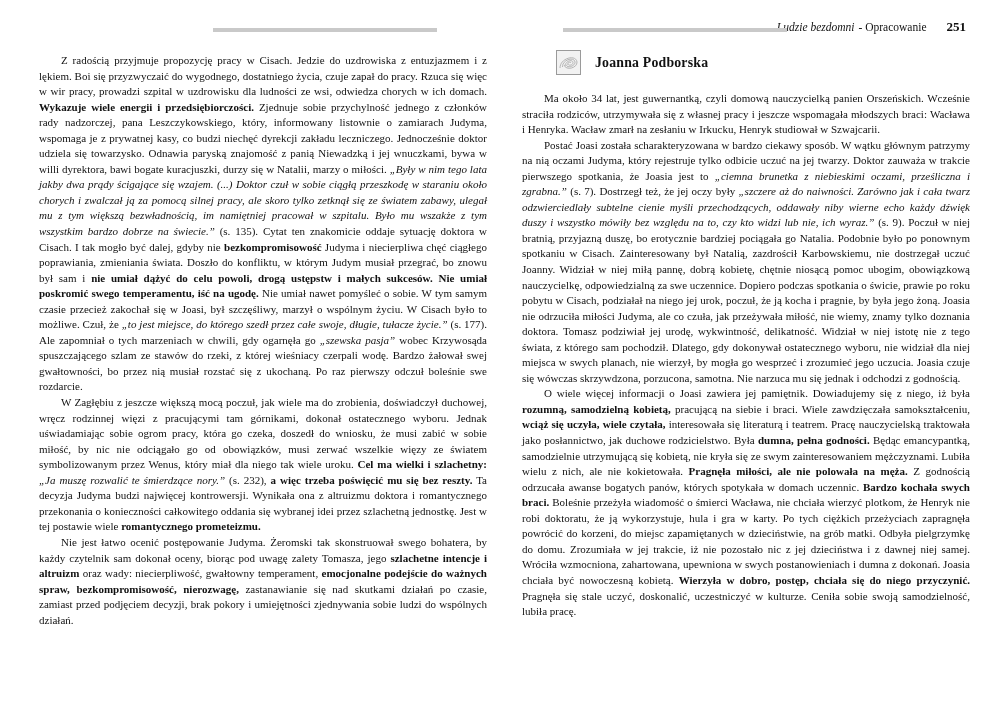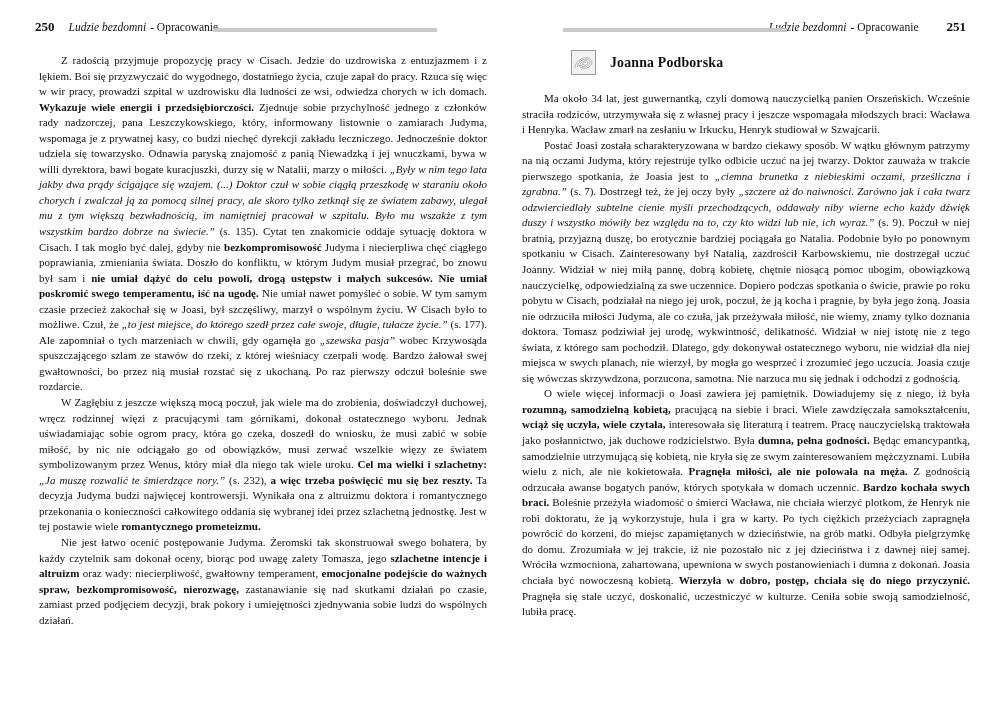--- a/index.html
+++ b/index.html
@@ -15,46 +15,43 @@
   .page-left{left:35px;}
   .page-right{left:518px;}
 
   
   .runhead{position:absolute;top:19px;left:0;width:100%;height:18px;font-size:11.5px;white-space:nowrap;}
   .pagenum{font-weight:bold;font-size:13px;}
   .head-title{font-style:italic;margin-left:14px;}
   .head-rest{margin-left:4px;}
   .page-right .runhead{text-align:right;}
   .page-right .head-title{margin-left:0;}
-  .page-right .pagenum{margin-left:28px;}
+  .page-right .pagenum{margin-left:20px;}
   .header-rule{position:absolute;top:28px;height:4px;width:224px;background:#c9c9c9;}
   .page-left .header-rule{left:178px;}
   .page-right .header-rule{left:45px;}
 
   
-  .section-heading{position:absolute;top:50px;left:53px;display:flex;align-items:center;}
+  .section-heading{position:absolute;top:50px;left:38px;display:flex;align-items:center;}
   .ornament{width:25px;height:25px;margin-right:14px;flex:0 0 auto;}
   .section-title{font-weight:bold;font-size:13.8px;letter-spacing:0.2px;}
 
   
   .body-text{position:absolute;left:4px;width:448px;font-size:11px;line-height:15.55px;text-align:justify;}
   .page-left .body-text{top:53px;}
   .page-right .body-text{top:91px;}
   .body-text p{margin:0;text-indent:22px;}
   .run-n{font-weight:normal;font-style:normal;}
   .run-b{font-weight:bold;}
   .run-i{font-style:italic;}
 </style>
 </head>
 <body>
 
 <div class="page page-left">
-  <div class="runhead">
-    <span class="pagenum">250</span><span class="head-title">Ludzie bezdomni</span><span class="head-rest">- Opracowanie</span>
-  </div>
   <div class="header-rule"></div>
   <div class="body-text">
     <p><span class="run-n">Z radością przyjmuje propozycję pracy w Cisach. Jedzie do uzdrowiska z entuzjazmem i z lękiem. Boi się przyzwyczaić do wygodnego, dostatniego życia, czuje zapał do pracy. Rzuca się więc w wir pracy, prowadzi szpital w uzdrowisku dla ludności ze wsi, odwiedza chorych w ich domach. </span><span class="run-b">Wykazuje wiele energii i przedsiębiorczości.</span><span class="run-n"> Zjednuje sobie przychylność jednego z członków rady nadzorczej, pana Leszczykowskiego, który, informowany listownie o zamiarach Judyma, wspomaga je z prywatnej kasy, co budzi niechęć dyrekcji zakładu leczniczego. Jednocześnie doktor udziela się towarzysko. Odnawia paryską znajomość z panią Niewadzką i jej wnuczkami, bywa w willi dyrektora, bawi bogate kuracjuszki, durzy się w Natalii, marzy o miłości. </span><span class="run-i">„Były w nim tego lata jakby dwa prądy ścigające się wzajem. (...) Doktor czuł w sobie ciągłą przeszkodę w staraniu około chorych i zwalczał ją za pomocą silnej pracy, ale skoro tylko zetknął się ze światem zabawy, ulegał mu z tym większą bezwładnością, im namiętniej pracował w szpitalu. Było mu wszakże z tym wszystkim bardzo dobrze na świecie.”</span><span class="run-n"> (s. 135). Cytat ten znakomicie oddaje sytuację doktora w Cisach. I tak mogło być dalej, gdyby nie </span><span class="run-b">bezkompromisowość</span><span class="run-n"> Judyma i niecierpliwa chęć ciągłego poprawiania, zmieniania świata. Doszło do konfliktu, w którym Judym musiał przegrać, bo znowu był sam i </span><span class="run-b">nie umiał dążyć do celu powoli, drogą ustępstw i małych sukcesów. Nie umiał poskromić swego temperamentu, iść na ugodę.</span><span class="run-n"> Nie umiał nawet pomyśleć o sobie. W tym samym czasie przecież zakochał się w Joasi, był szczęśliwy, marzył o wspólnym życiu. W Cisach było to możliwe. Czuł, że </span><span class="run-i">„to jest miejsce, do którego szedł przez całe swoje, długie, tułacze życie.”</span><span class="run-n"> (s. 177). Ale zapomniał o tych marzeniach w chwili, gdy ogarnęła go </span><span class="run-i">„szewska pasja”</span><span class="run-n"> wobec Krzywosąda spuszczającego szlam ze stawów do rzeki, z której wieśniacy czerpali wodę. Bardzo żałował swej gwałtowności, bo przez nią musiał rozstać się z ukochaną. Po raz pierwszy odczuł boleśnie swe rozdarcie.</span></p>
     <p><span class="run-n">W Zagłębiu z jeszcze większą mocą poczuł, jak wiele ma do zrobienia, doświadczył duchowej, wręcz rodzinnej więzi z pracującymi tam górnikami, dokonał ostatecznego wyboru. Jednak uświadamiając sobie ogrom pracy, która go czeka, doszedł do wniosku, że musi zabić w sobie miłość, by nic nie odciągało go od obowiązków, musi zerwać wszelkie więzy ze światem symbolizowanym przez Wenus, który miał dla niego tak wiele uroku. </span><span class="run-b">Cel ma wielki i szlachetny: </span><span class="run-i">„Ja muszę rozwalić te śmierdzące nory.”</span><span class="run-n"> (s. 232), </span><span class="run-b">a więc trzeba poświęcić mu się bez reszty.</span><span class="run-n"> Ta decyzja Judyma budzi najwięcej kontrowersji. Wynikała ona z altruizmu doktora i romantycznego przekonania o konieczności całkowitego oddania się wybranej idei przez szlachetną jednostkę. Jest w tej postawie wiele </span><span class="run-b">romantycznego prometeizmu.</span></p>
     <p><span class="run-n">Nie jest łatwo ocenić postępowanie Judyma. Żeromski tak skonstruował swego bohatera, by każdy czytelnik sam dokonał oceny, biorąc pod uwagę zalety Tomasza, jego </span><span class="run-b">szlachetne intencje i altruizm</span><span class="run-n"> oraz wady: niecierpliwość, gwałtowny temperament, </span><span class="run-b">emocjonalne podejście do ważnych spraw, bezkompromisowość, nierozwagę,</span><span class="run-n"> zastanawianie się nad skutkami działań po czasie, zamiast przed podjęciem decyzji, brak pokory i umiejętności zjednywania sobie ludzi do wspólnych działań.</span></p>
   </div>
 </div>
 
 <div class="page page-right">
   <div class="runhead">

